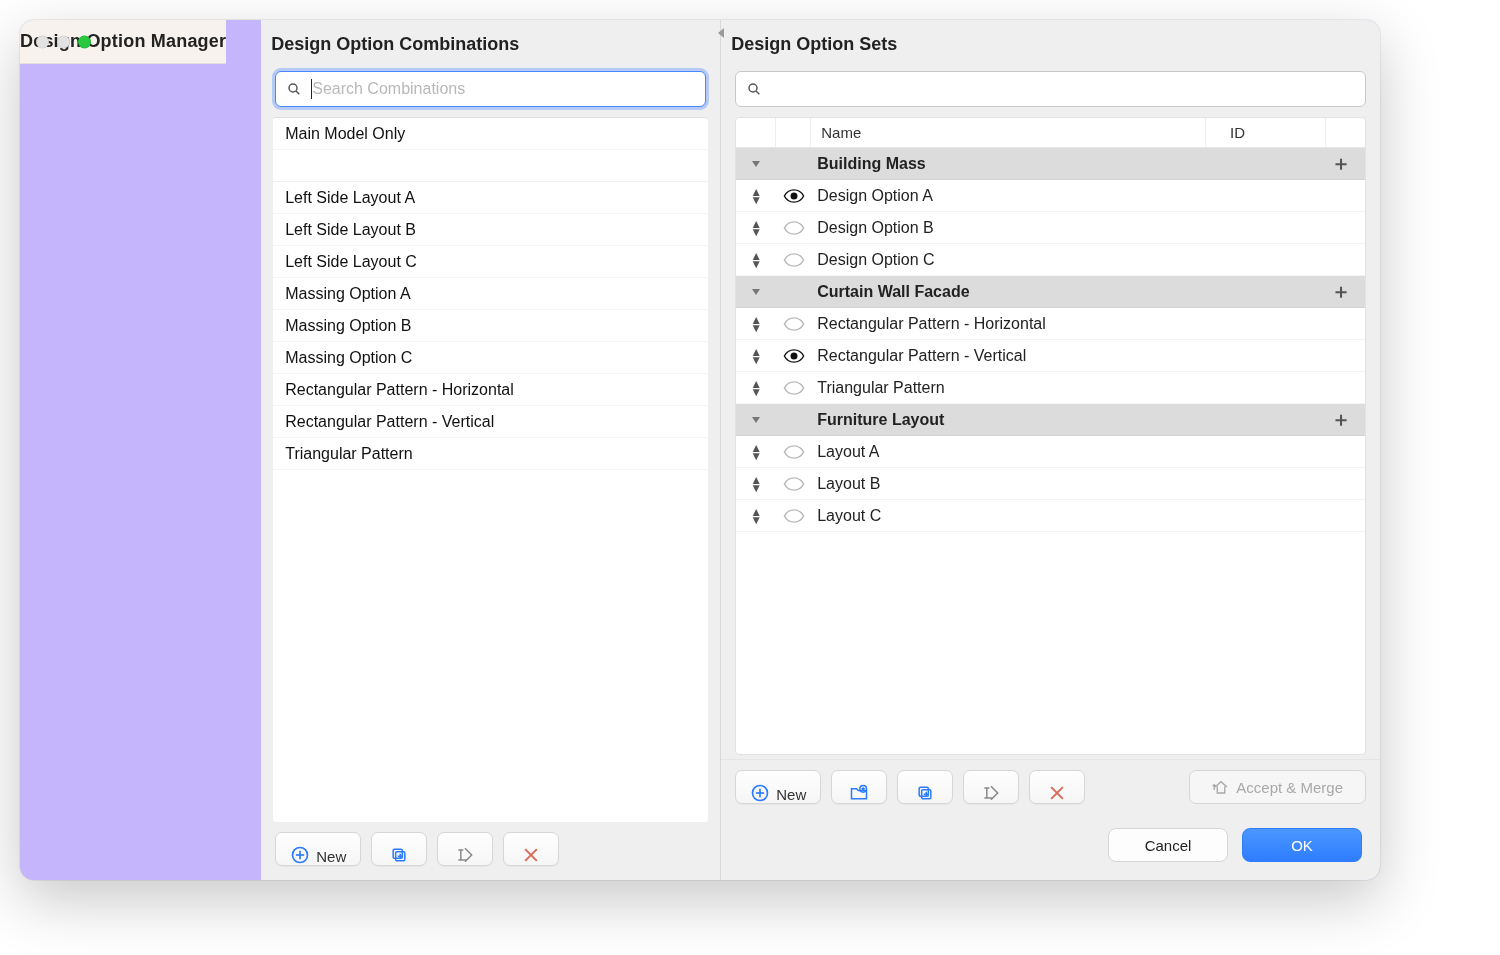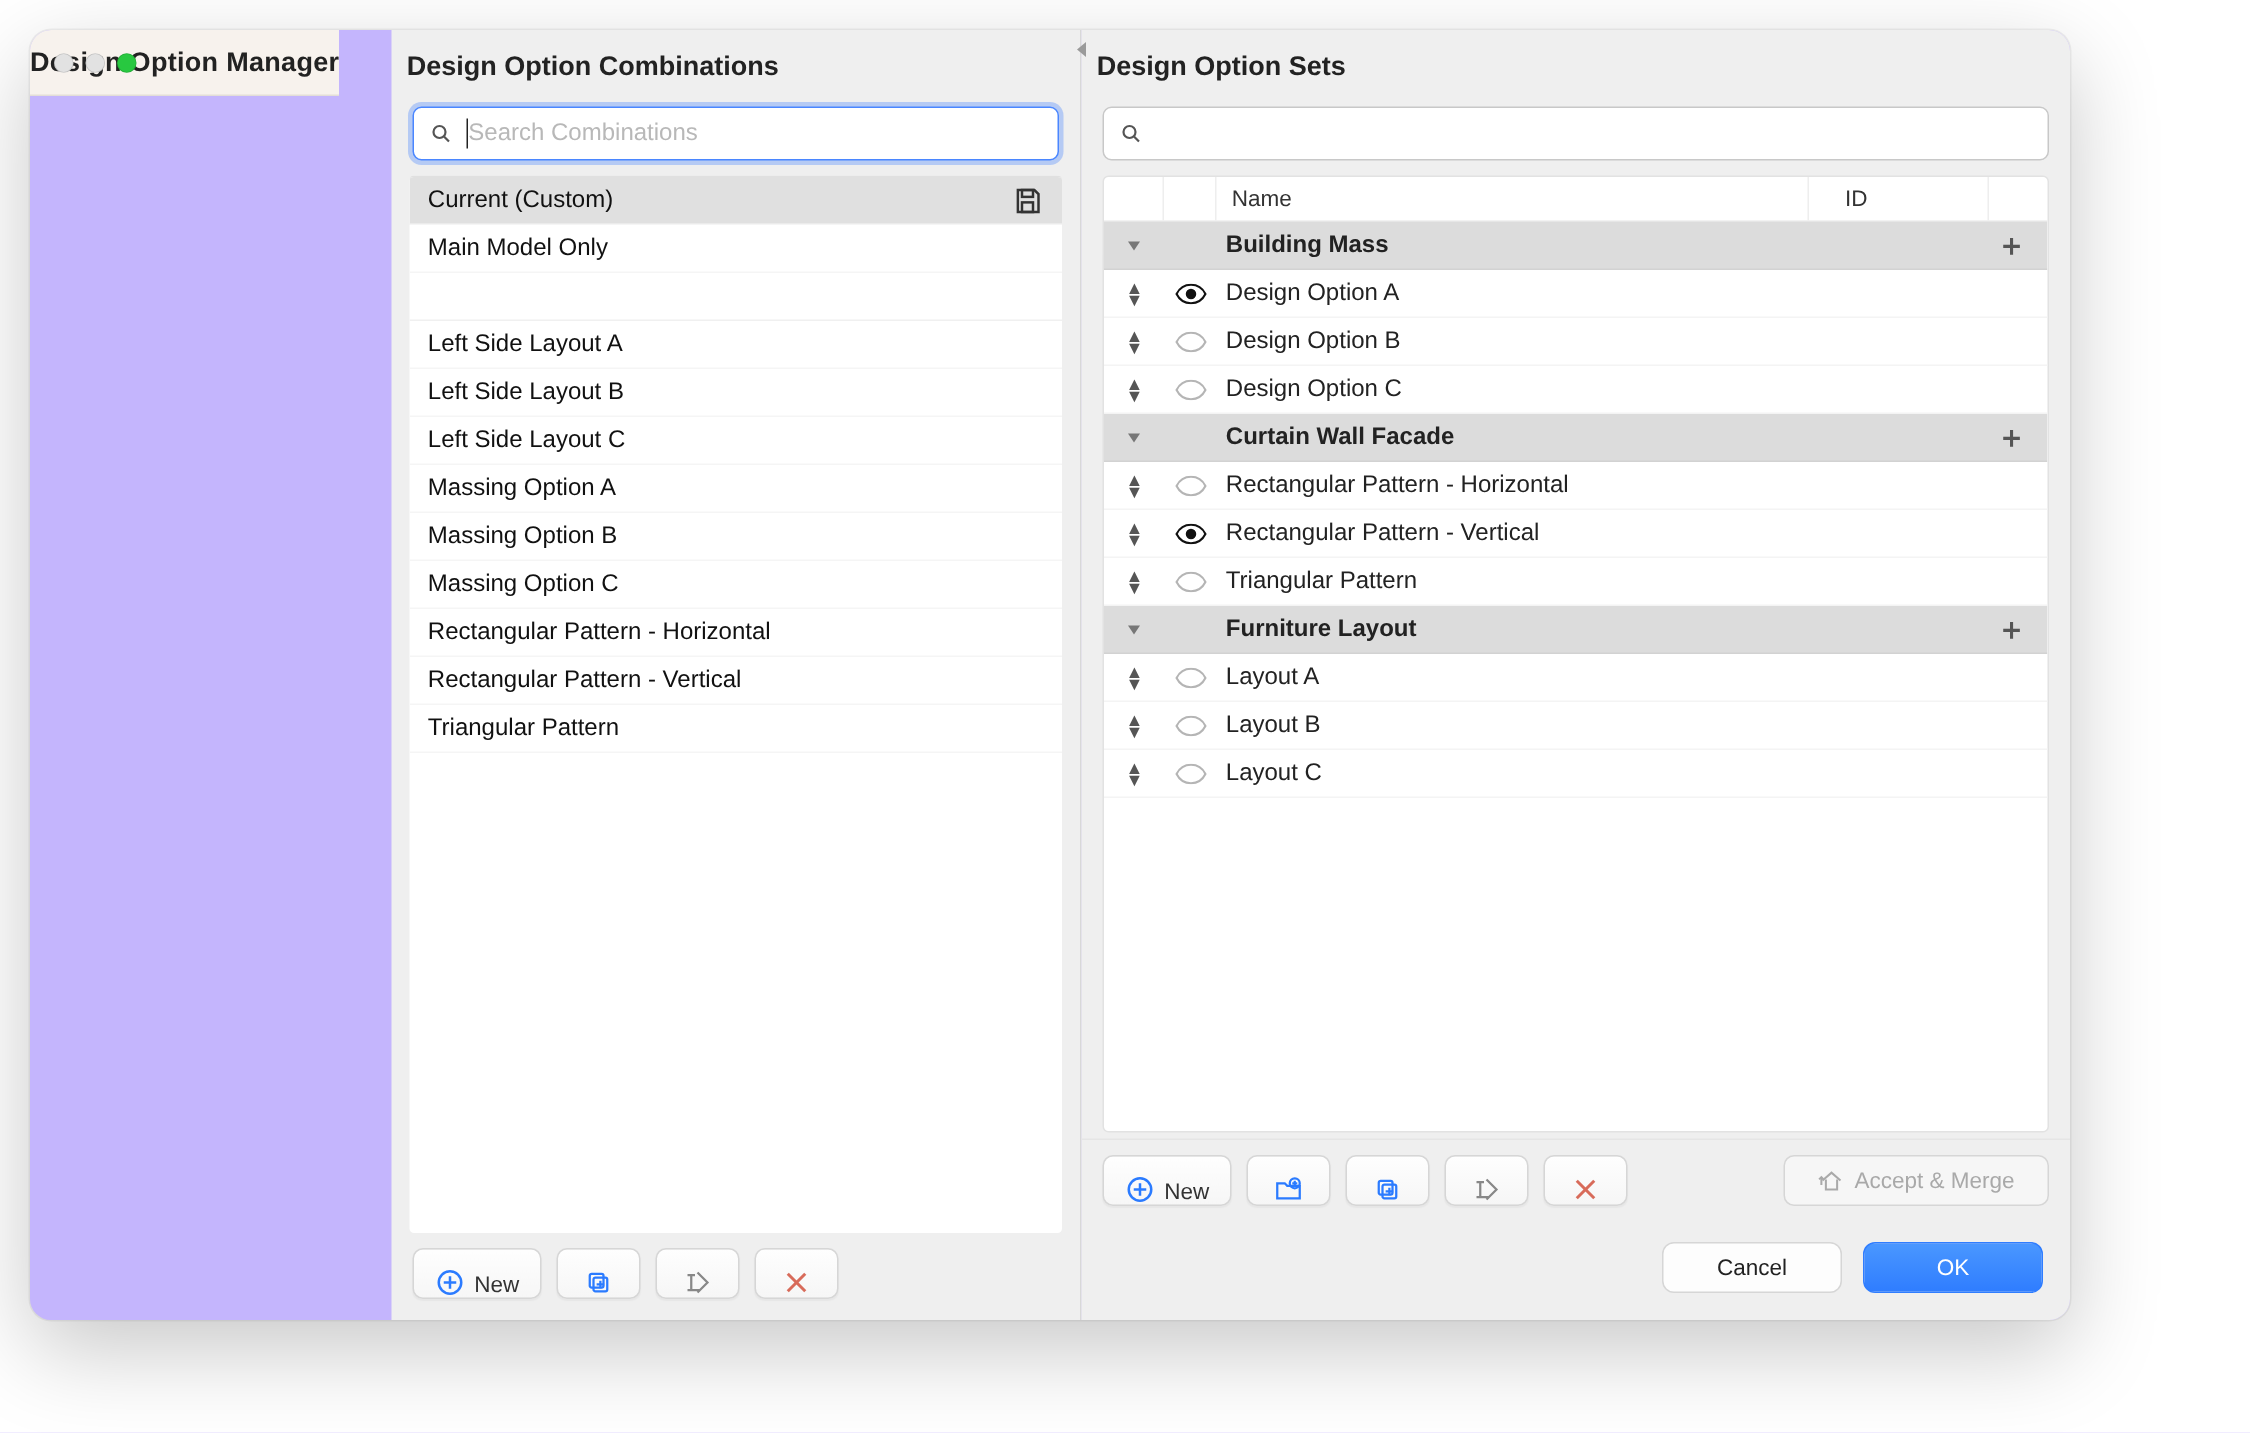--- a/index.html
+++ b/index.html
@@ -270,28 +270,20 @@
                 <circle cx="10.5" cy="10.5" r="6"></circle>
                 <line x1="20" y1="20" x2="15" y2="15"></line>
               </svg>
           </span>
           <span class="cursor-caret"></span>
           <input type="text" placeholder="Search Combinations" style="">
         </div>
       </div>
 
       <div class="combinations-list" id="combo-list">
-          <div class="combo-row sel">
-            <span class="label">Current (Custom)</span>
-            <span class="save-icon"><svg viewBox="0 0 24 24" fill="none" stroke="currentColor" stroke-width="1.8">
-                <path d="M5 4 L17 4 L20 7 L20 20 L5 20 Z"></path>
-                <rect x="8" y="4" width="8" height="5"></rect>
-                <rect x="8" y="13" width="8" height="7"></rect>
-              </svg></span>
-          </div>
           <div class="combo-row">
             <span class="label">Main Model Only</span>
           </div>
           <div class="list-spacer"></div>
           <div class="combo-row">
             <span class="label">Left Side Layout A</span>
           </div>
           <div class="combo-row">
             <span class="label">Left Side Layout B</span>
           </div>

